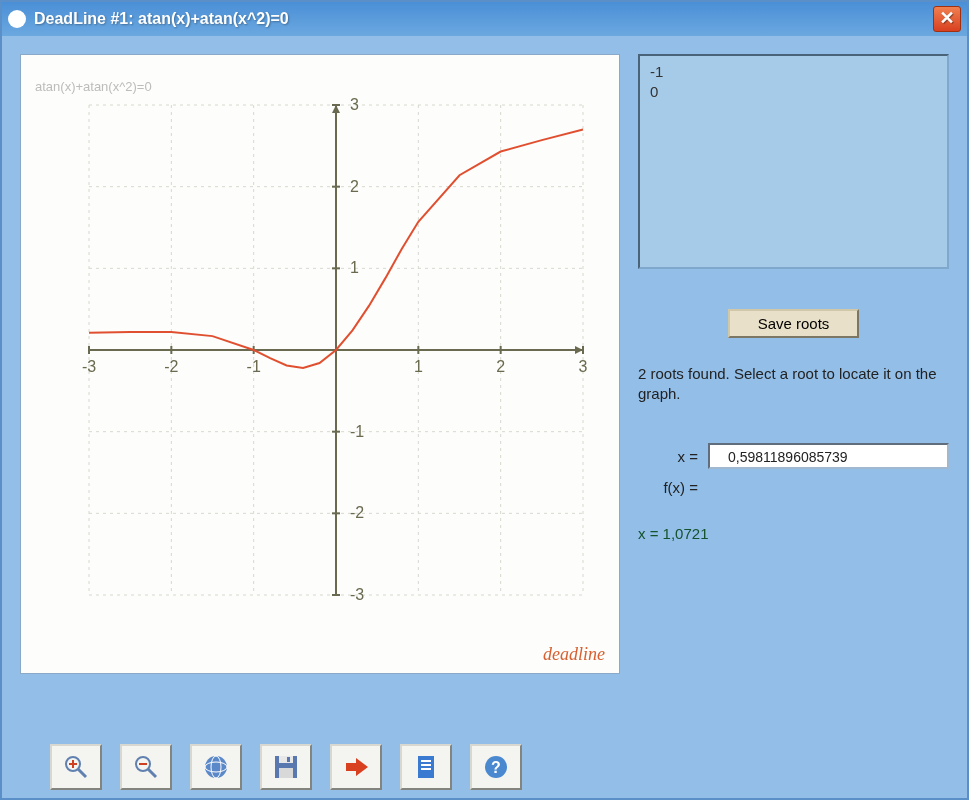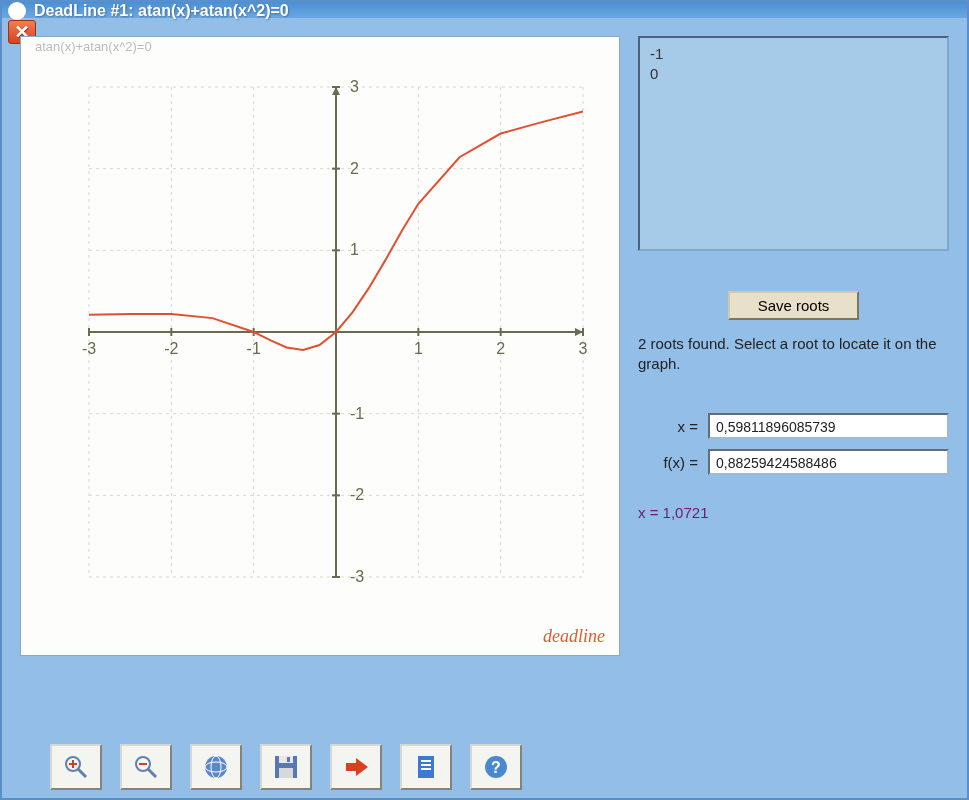--- a/index.html
+++ b/index.html
@@ -12,31 +12,30 @@
   .window {
     width: 969px;
     height: 800px;
     background: #92bee8;
     border: 2px solid #5a8fc8;
     position: relative;
     display: flex;
     flex-direction: column;
   }
   .titlebar {
-    height: 16px;
+    height: 34px;
     background: linear-gradient(to bottom, #4a8fd6, #6ba8e0);
     display: flex;
-    align-items: flex-start;
+    align-items: center;
     justify-content: space-between;
     padding: 0 6px;
     color: #fff;
     font-size: 16px;
     font-weight: bold;
     text-shadow: 1px 1px 2px rgba(0,0,0,0.3);
-    flex-direction: column;
   }
   .titlebar-left { display:flex; align-items:center; gap:8px; }
   .app-icon {
     width: 18px; height: 18px;
     background: #fff;
     border-radius: 50%;
     display:inline-block;
   }
   .close-btn {
     width: 28px; height: 26px;
@@ -65,21 +64,21 @@
   }
   .graph-panel {
     width: 600px;
     height: 620px;
     background: #fdfdfb;
     border: 1px solid #8aa8c8;
     position: relative;
   }
   .graph-caption {
     position:absolute;
-    top:2px; left:14px;
+    top:24px; left:14px;
     color:#bcbcbc;
     font-size:13px;
   }
   .brand {
     position:absolute;
     bottom:8px; right:14px;
     color:#d86030;
     font-style: italic;
     font-family: "Comic Sans MS", cursive;
     font-size: 18px;
@@ -108,21 +107,21 @@
   .save-btn-row { margin-top: 40px; text-align:center; }
   .save-btn {
     display:inline-block;
     padding: 4px 28px;
     background: #e8e0c8;
     border: 2px outset #d0c8a8;
     font-size: 15px;
     cursor: pointer;
   }
   .hint {
-    margin-top: 14px;
+    margin-top: 26px;
     color: #222;
     font-size: 15px;
     line-height: 1.3;
   }
   .val-rows { margin-top: 40px; }
   .val-row {
     display:flex;
     align-items:center;
     gap: 10px;
     margin-bottom: 10px;
@@ -130,30 +129,30 @@
   .val-label {
     width: 60px;
     text-align: right;
     font-size: 15px;
     color: #222;
   }
   .val-box {
     flex:1;
     background:#fff;
     border: 2px inset #a0b8d0;
-    padding: 3px 6px;
+    padding: 3px 18px;
     font-size: 14px;
     color: #222;
     height: 26px;
     line-height: 18px;
   }
   .cursor-readout {
     margin-top: 18px;
     font-size: 15px;
-    color: #701a75;
+    color: #14532d;
     line-height: 1.3;
   }
   .toolbar {
     display:flex;
     gap: 18px;
     padding-left: 30px;
     padding-top: 8px;
   }
   .tb-btn {
     width: 52px; height: 46px;
@@ -245,21 +244,20 @@
 
         <div class="hint">2 roots found. Select a root to locate it on the graph.</div>
 
         <div class="val-rows">
           <div class="val-row">
             <div class="val-label">x  =</div>
             <div class="val-box">0,59811896085739</div>
           </div>
           <div class="val-row">
             <div class="val-label">f(x) =</div>
-            <div class="val-box">0,88259424588486</div>
           </div>
         </div>
 
         <div class="cursor-readout">
           <div>x = 1,0721</div>
         </div>
       </div>
 
     </div>
 

